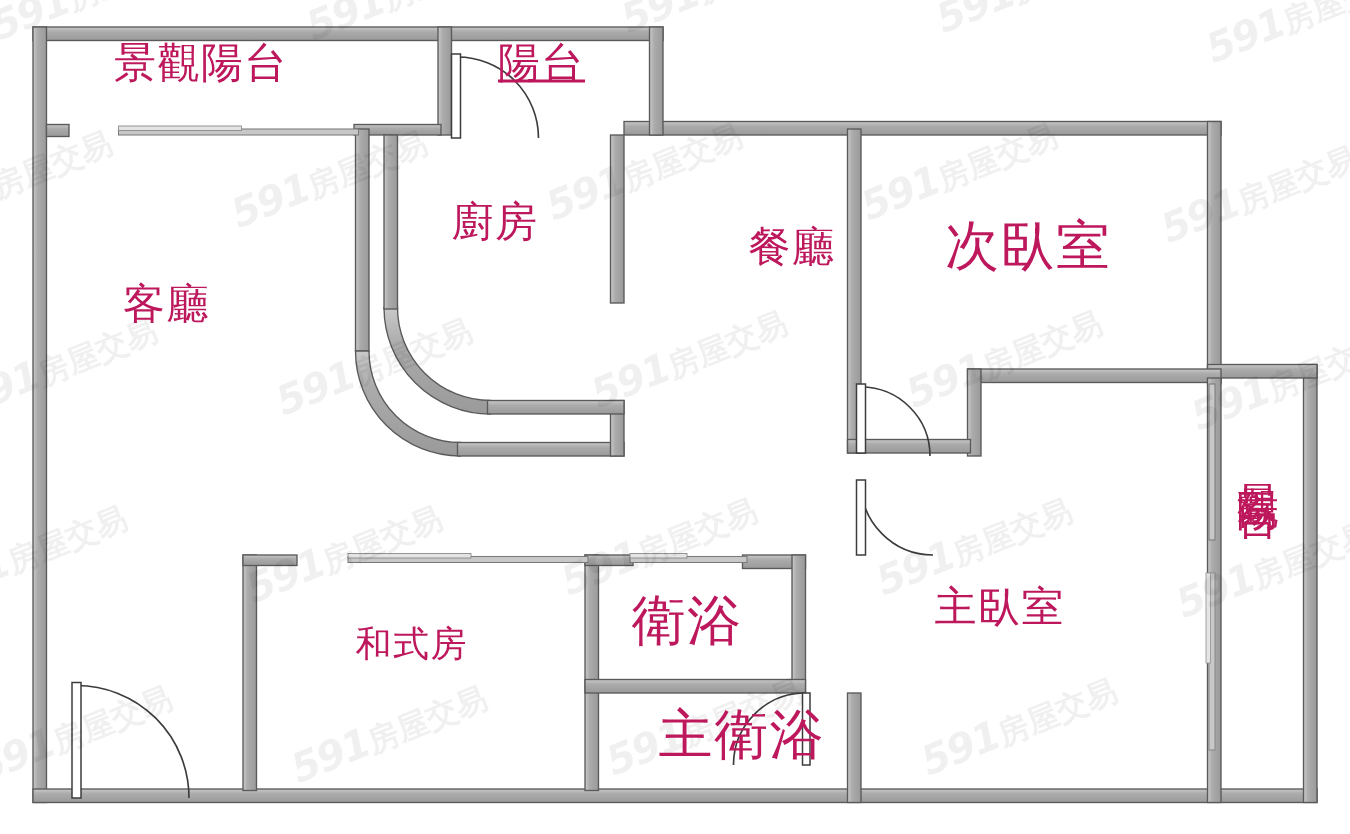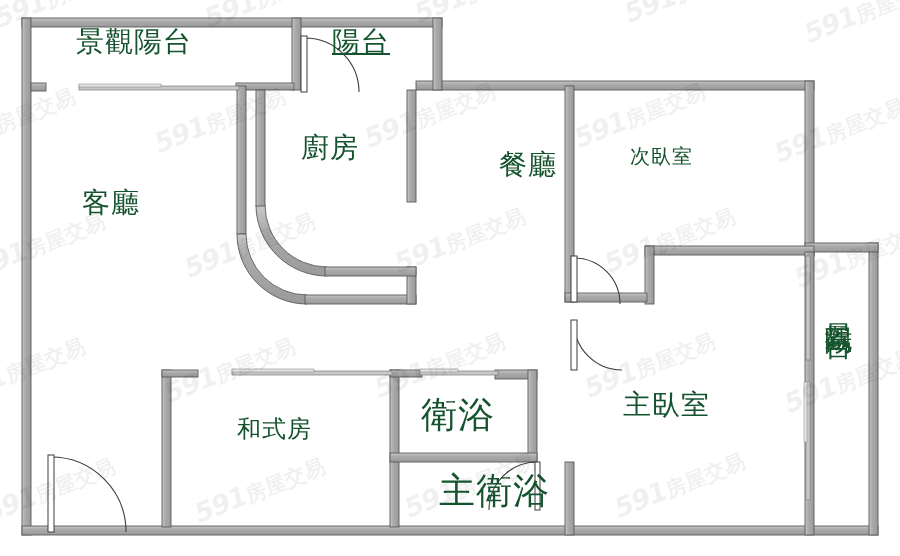--- a/index.html
+++ b/index.html
@@ -22,21 +22,21 @@
   }
   #plan-svg {
     position: absolute;
     left: 0;
     top: 0;
     width: 900px;
     height: 556px;
   }
   .room-label {
     position: absolute;
-    color: #14532d;
+    color: #be185d;
     font-family: "DejaVu Sans", "Liberation Sans", sans-serif;
     font-weight: 400;
     white-space: nowrap;
     letter-spacing: 1px;
     line-height: 1.08;
     user-select: none;
   }
   .room-label.vertical {
     writing-mode: vertical-rl;
     text-orientation: upright;
@@ -226,21 +226,21 @@
 
   <div id="labels-layer">
     <div class="room-label" style="left:76px;  top:27px;  font-size:28px;">景觀陽台</div>
 
     <div class="room-label" style="left:332px; top:27px;  font-size:28px;text-decoration:underline;">陽台</div>
 
     <div class="room-label" style="left:301px; top:133px; font-size:28px;">廚房</div>
 
     <div class="room-label" style="left:463px; top:150px; font-size:28px;margin-left:36px;">餐廳</div>
 
-    <div class="room-label" style="left:630px; top:146px; font-size:20px;">次臥室</div>
+    <div class="room-label" style="left:630px; top:146px; font-size:36px;">次臥室</div>
 
     <div class="room-label" style="left:70px;  top:188px; font-size:28px;margin-left:12px;">客廳</div>
 
     <div class="room-label vertical" style="left:822px; top:300px; font-size:28px;">景觀陽台</div>
 
     <div class="room-label" style="left:421px; top:396px; font-size:36px;">衛浴</div>
 
     <div class="room-label" style="left:623px; top:390px; font-size:28px;">主臥室</div>
 
     <div class="room-label" style="left:237px; top:417px; font-size:24px;">和式房</div>

